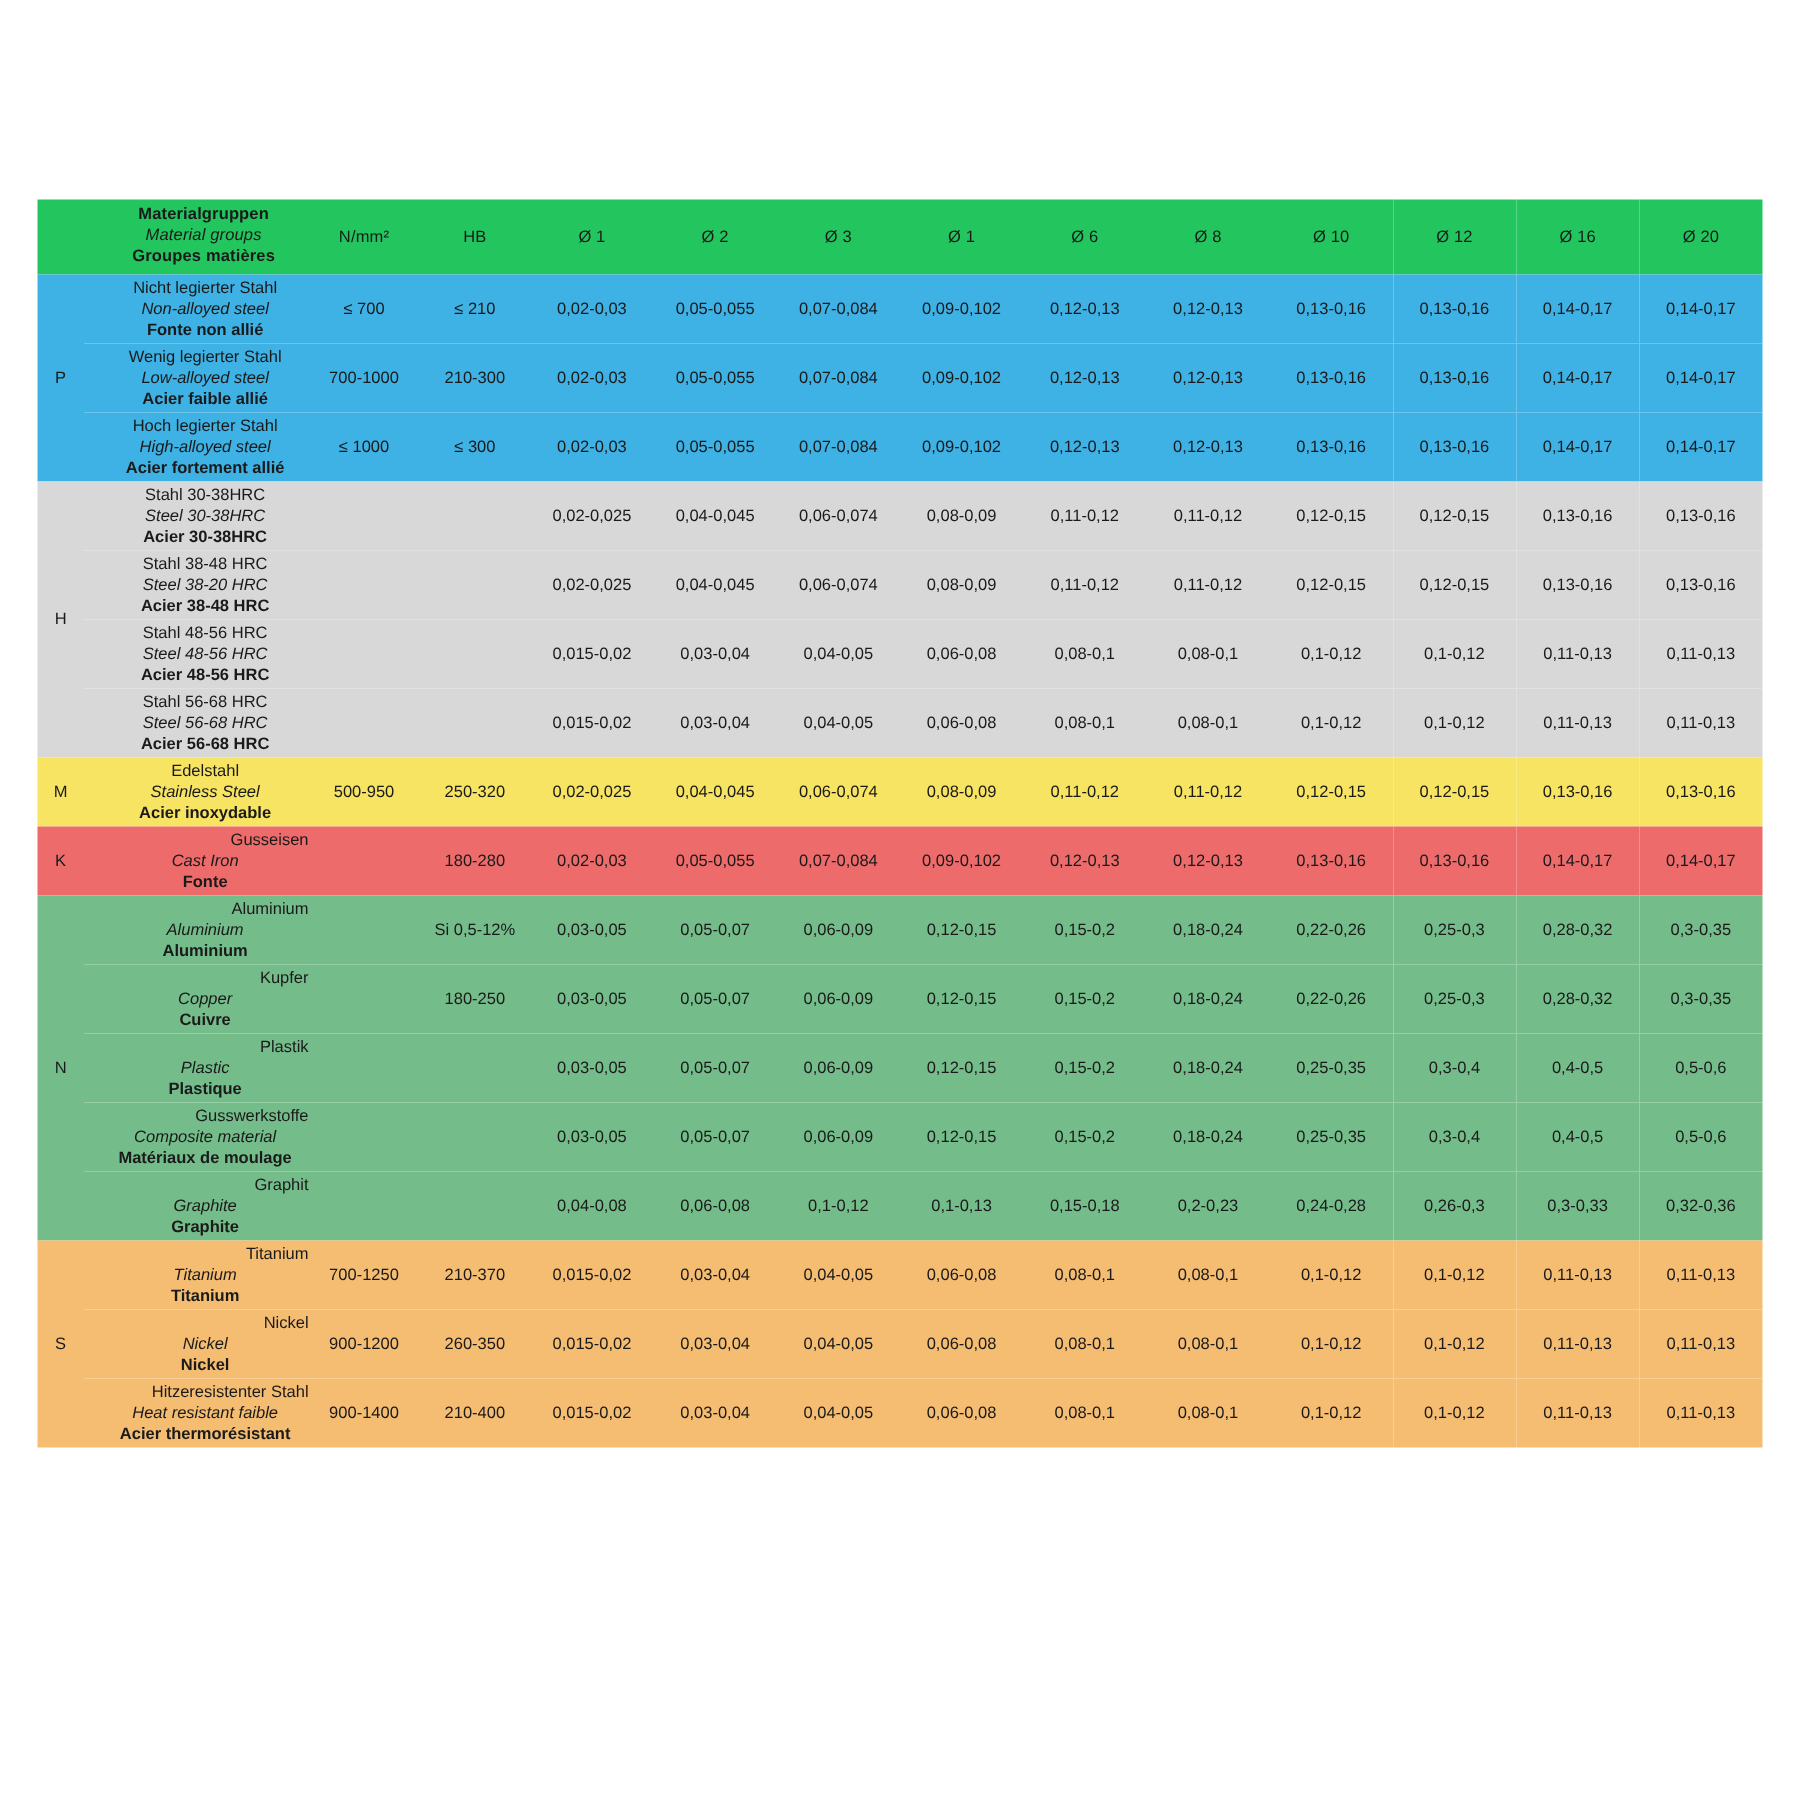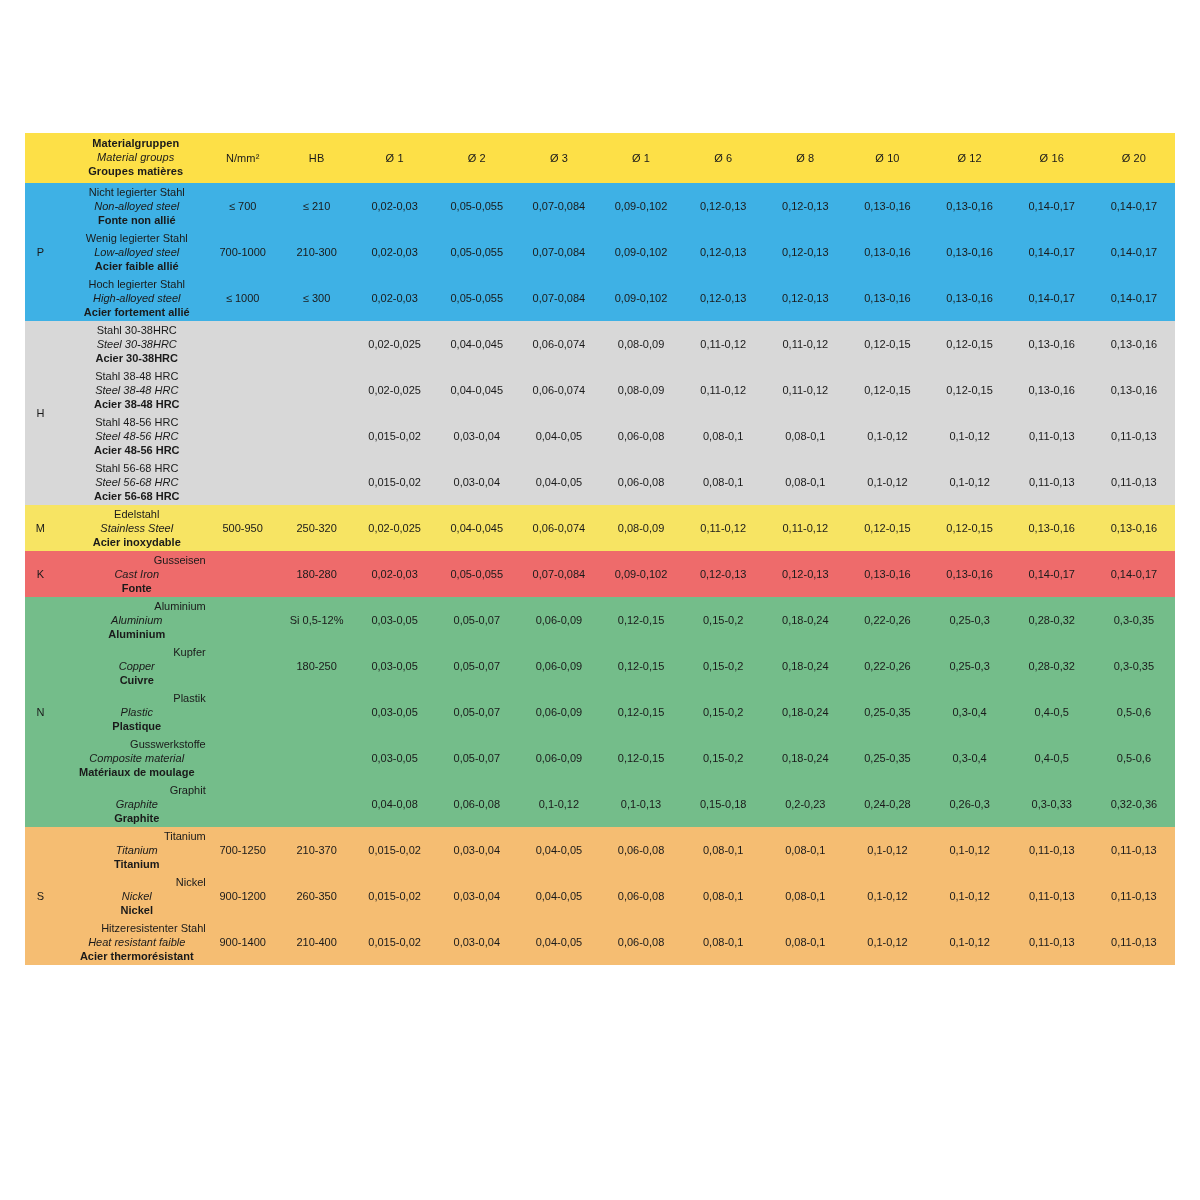--- a/index.html
+++ b/index.html
@@ -29,21 +29,21 @@
     margin: 0;
     border: 0;
     vertical-align: middle;
     text-align: center;
     font-size: 11px;
     color: #1a1a1a;
     font-weight: normal;
   }
   
   thead tr {
-    background: #fde047;
+    background: #22c55e;
   }
   thead th {
     color: #ffffff;
     height: 50px;
     font-size: 11px;
     font-weight: bold;
     letter-spacing: 0.1px;
   }
   th.grp-head {
     text-align: left;
@@ -201,21 +201,21 @@
           <td class="val">0,11-0,12</td>
           <td class="val">0,11-0,12</td>
           <td class="val">0,12-0,15</td>
           <td class="val">0,12-0,15</td>
           <td class="val">0,13-0,16</td>
           <td class="val">0,13-0,16</td>
         </tr>
         <tr class="datarow band-H">
           <td class="namecol">
             <span class="l1">Stahl 38-48 HRC</span>
-            <span class="l2">Steel 38-48 HRC</span>
+            <span class="l2">Steel 38-20 HRC</span>
             <span class="l3">Acier 38-48 HRC</span>
           </td>
           <td class="val"></td>
           <td class="val"></td>
           <td class="val">0,02-0,025</td>
           <td class="val">0,04-0,045</td>
           <td class="val">0,06-0,074</td>
           <td class="val">0,08-0,09</td>
           <td class="val">0,11-0,12</td>
           <td class="val">0,11-0,12</td>

